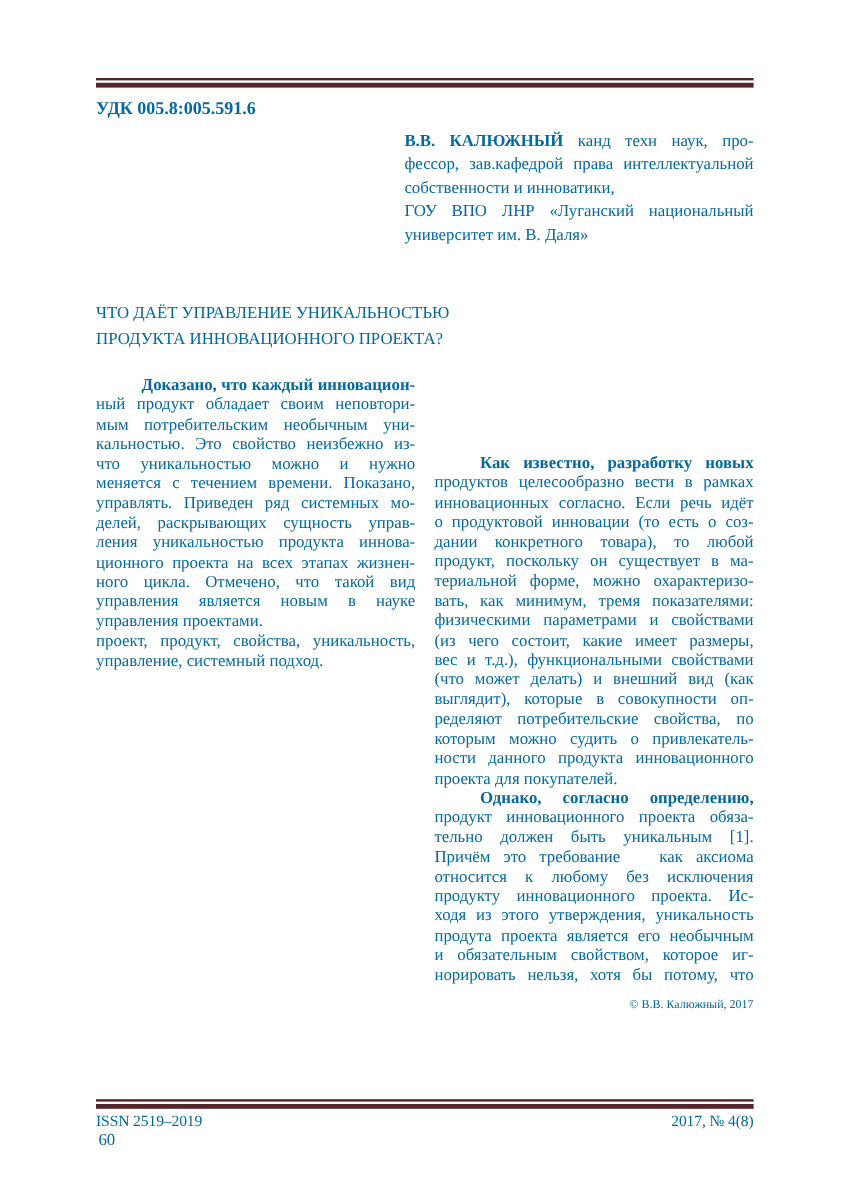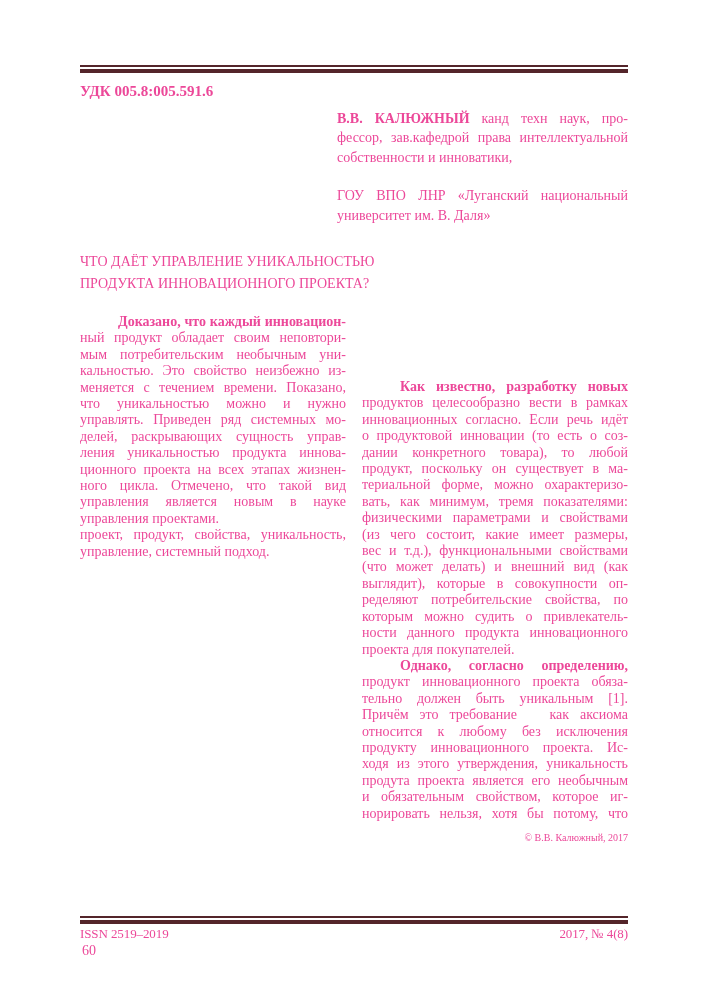--- a/index.html
+++ b/index.html
@@ -1,32 +1,32 @@
 <!DOCTYPE html>
 <html><head>
 <meta charset="utf-8">
 <style>
   html,body { margin:0; padding:0; background:#ffffff; }
   #page {
     position:relative; width:709px; height:1003px; background:#ffffff;
-    font-family:"Liberation Serif","DejaVu Serif",serif; color:#ec4899;
+    font-family:"Liberation Serif","DejaVu Serif",serif; color:#0369a1;
     overflow:hidden;
   }
   
   .rule { position:absolute; left:80px; width:548px; }
   .rule .thin  { height:2px; margin-bottom:2px; }
   .rule .thick { height:4px; }
   .rule-top    { top:65px; }
   .rule-bottom { top:916px; }
 
   .udk { position:absolute; left:80px; top:83px; font-weight:bold; font-size:15px; }
 
   .author-block { position:absolute; left:337px; top:109px; width:291px; font-size:14px; }
   .author-block .al { line-height:19.4px; text-align:justify; text-align-last:justify; }
-  .author-block .para:last-child { margin-top:19px; }
+  .author-block .para:last-child { }
   .author-block .para .al:last-child { text-align-last:left; }
   .author-block b { font-weight:bold; }
 
   .title {
     position:absolute; left:80px; top:251px; width:548px; box-sizing:border-box;
     padding-right:32px; font-weight:normal; font-size:14px; line-height:21.5px;
   }
 
   .col { position:absolute; width:266px; font-size:14px; }
   .col-left  { left:80px;  top:314px; }
@@ -83,22 +83,22 @@
       </div>
   </div>
 
   <div class="col col-left">
     <div class="para-first endleft">
 
     <div class="bl">Доказано, что каждый инновацион-</div>
         <div class="bl">ный продукт обладает своим неповтори-</div>
         <div class="bl">мым потребительским необычным  уни-</div>
         <div class="bl">кальностью. Это свойство неизбежно из-</div>
+        <div class="bl">что уникальностью можно и нужно</div>
         <div class="bl">меняется с течением времени. Показано,</div>
-        <div class="bl">что уникальностью можно и нужно</div>
         <div class="bl">управлять. Приведен ряд системных мо-</div>
         <div class="bl">делей, раскрывающих сущность управ-</div>
         <div class="bl">ления уникальностью продукта иннова-</div>
         <div class="bl">ционного проекта на всех этапах жизнен-</div>
         <div class="bl">ного цикла. Отмечено, что такой вид</div>
         <div class="bl">управления является новым в науке</div>
         <div class="bl">управления проектами.</div>
       </div>
     <div class="endleft">
       <div>

